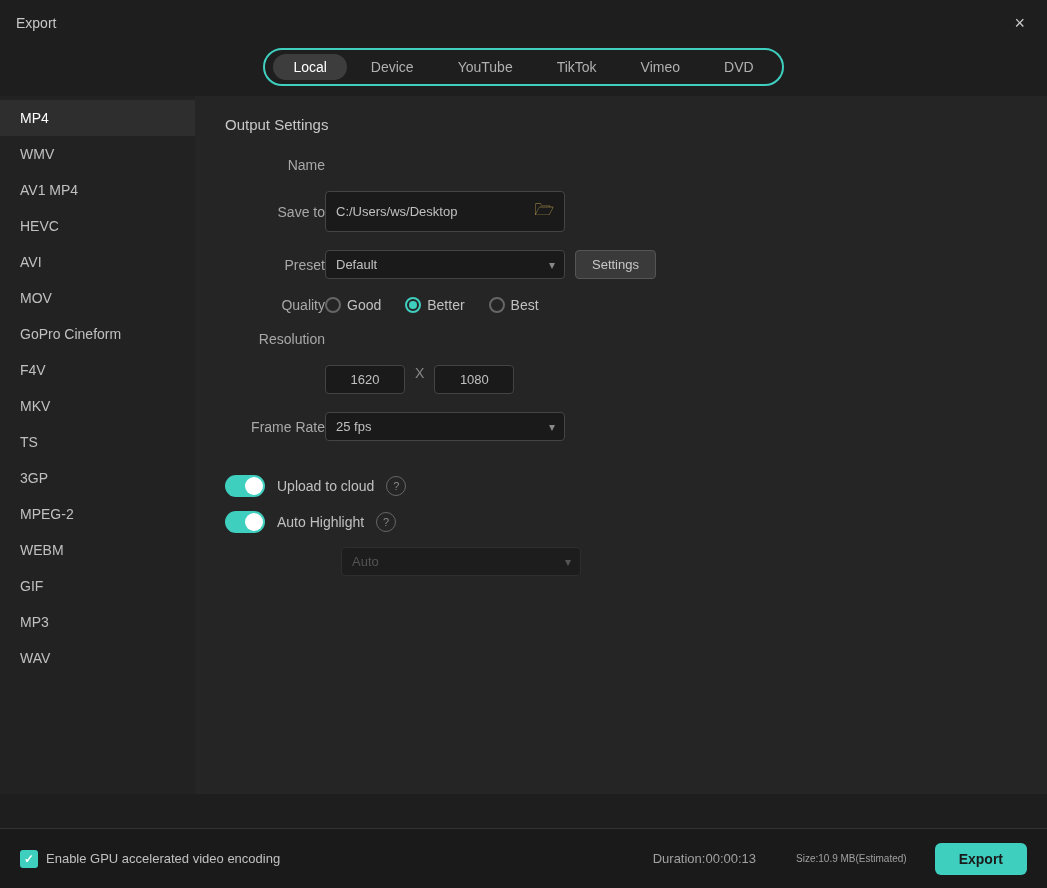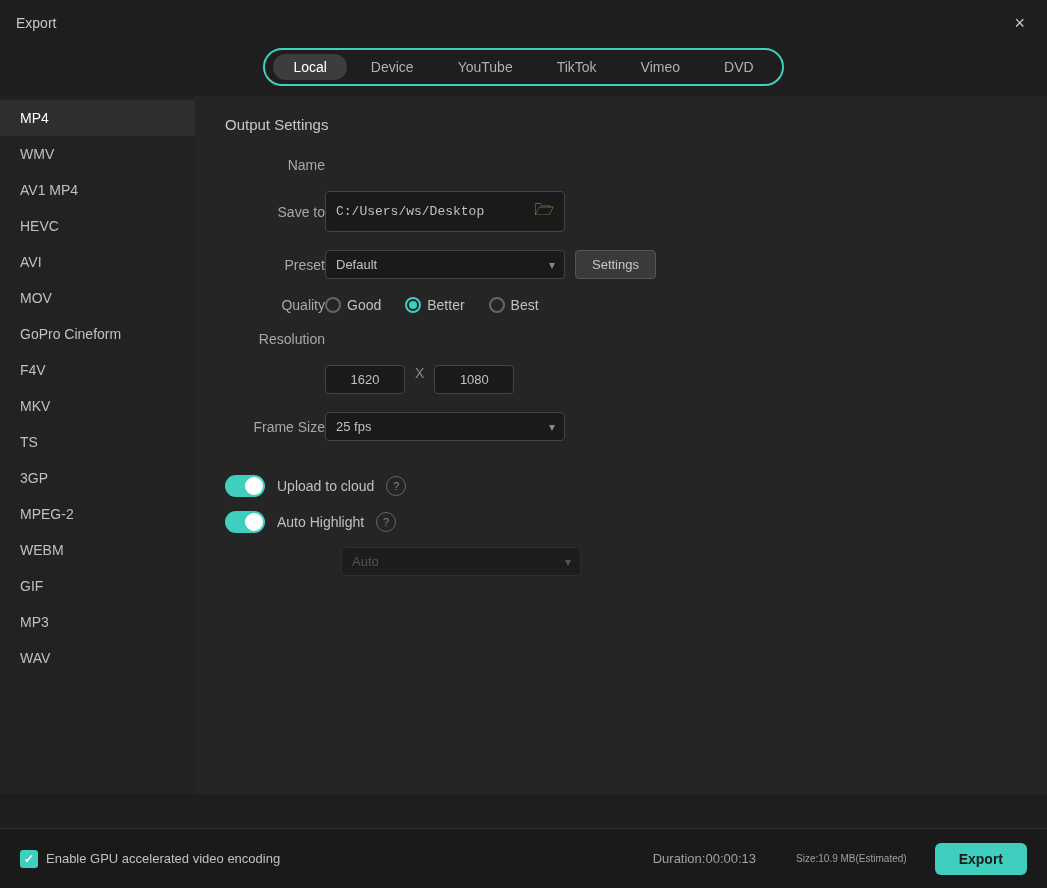--- a/index.html
+++ b/index.html
@@ -137,21 +137,20 @@
     
     .save-to-container {
       display: flex;
       align-items: center;
       background: #1a1a1a;
       border: 1px solid #444;
       border-radius: 4px;
       padding: 6px 10px;
       width: 240px;
       justify-content: space-between;
-      font-family: Liberation Mono, monospace;
     }
     .save-to-path {
       font-size: 13px;
       color: #c0c0c0;
       flex: 1;
       white-space: nowrap;
       overflow: hidden;
       text-overflow: ellipsis;
     }
     .folder-icon {
@@ -523,21 +522,21 @@
       <div class="form-control">
         <div class="resolution-custom">
           <input type="text" class="res-input" value="1620" style="">
           <span class="x-separator">X</span>
           <input type="text" class="res-input" value="1080" style="">
         </div>
       </div>
     </div>
 
     <div class="form-row">
-      <span class="form-label">Frame Size</span>
+      <span class="form-label">Frame Rate</span>
       <div class="form-control">
         <div class="select-wrapper">
           <select class="framerate-select">
             <option>25 fps</option>
             <option>24 fps</option>
             <option>30 fps</option>
             <option>60 fps</option>
           </select>
         </div>
       </div>

